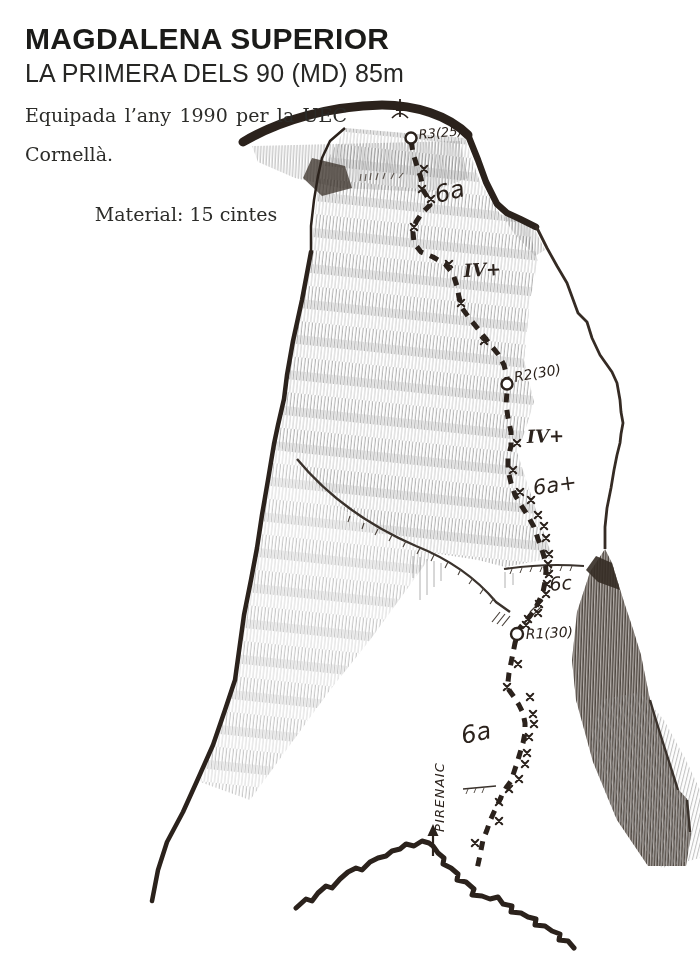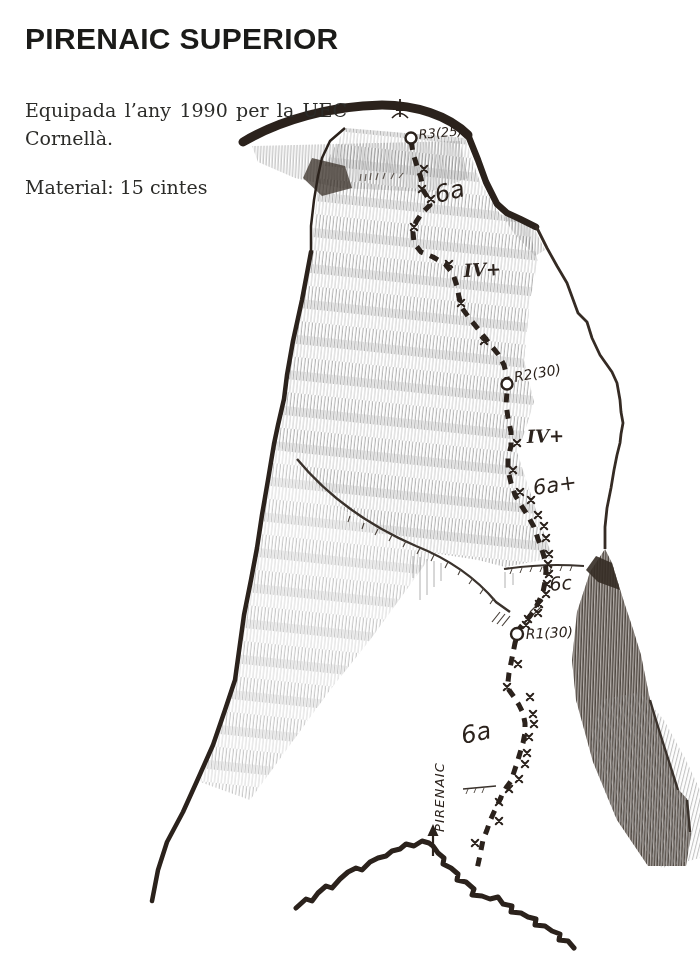--- a/index.html
+++ b/index.html
@@ -4,23 +4,23 @@
 <style>
   html,body{margin:0;padding:0;background:#ffffff;}
   .page{position:relative;width:700px;height:963px;background:#ffffff;overflow:hidden;
         font-family:"Liberation Sans",sans-serif;color:#1f1f1d;}
   .topo-svg{position:absolute;left:0;top:0;width:700px;height:963px;z-index:0;}
   .header{position:absolute;left:25px;top:22px;z-index:2;width:420px;}
   .title{margin:0;font-size:30px;font-weight:700;letter-spacing:.3px;color:#1b1b19;
          font-family:"Liberation Sans",sans-serif;}
   .subtitle{margin:3px 0 0 0;font-size:25px;font-weight:400;letter-spacing:.2px;color:#262624;}
   .desc{position:absolute;left:25px;top:96px;width:322px;z-index:2;
-        font-family:"DejaVu Serif",serif;font-size:19px;line-height:28px;color:#2c2c29;}
+        font-family:"DejaVu Serif",serif;font-size:19px;line-height:39px;color:#2c2c29;}
   .desc p{margin:0 0 21px 0;text-align:justify;}
-  .desc p.lastp{text-align:left;}
+  .desc p.lastp{text-align:center;}
   .lbl{font-family:"DejaVu Sans",sans-serif;font-style:italic;fill:#2b221c;}
   .lblserif{font-family:"DejaVu Serif",serif;font-style:italic;font-weight:bold;fill:#2b221c;}
 </style>
 </head>
 <body>
 
 <div class="page">
 
   <svg class="topo-svg" viewBox="0 0 700 963" xmlns="http://www.w3.org/2000/svg">
     <defs>
@@ -84,21 +84,22 @@
     <text class="lbl" x="515" y="382" font-size="14" transform="rotate(-10 515 382)">R2(30)</text>
     <text class="lblserif" x="527" y="443" font-size="18" transform="rotate(-2 527 443)">IV+</text>
     <text class="lbl" x="534" y="495" font-size="21" transform="rotate(-8 534 495)">6a+</text>
     <text class="lbl" x="550" y="591" font-size="19" transform="rotate(-5 550 591)">6c</text>
     <text class="lbl" x="526" y="639" font-size="14" transform="rotate(-3 526 639)">R1(30)</text>
     <text class="lbl" x="463" y="744" font-size="24" transform="rotate(-12 463 744)">6a</text>
     <text class="lbl" x="444" y="832" font-size="13" letter-spacing="1.2" transform="rotate(-90 444 832)">PIRENAIC</text>
   </svg>
 
   <header class="header">
-    <h1 class="title">PIRENAIC SUPERIOR</h1>
+    <h1 class="title">MAGDALENA SUPERIOR</h1>
+    <h2 class="subtitle">LA PRIMERA DELS 90 (MD) 85m</h2>
   </header>
 
   <div class="desc">
     <p>Equipada l’any 1990 per la UEC Cornellà.</p>
     <p class="lastp">Material: 15 cintes</p>
   </div>
 
 </div>
 
 </body></html>

